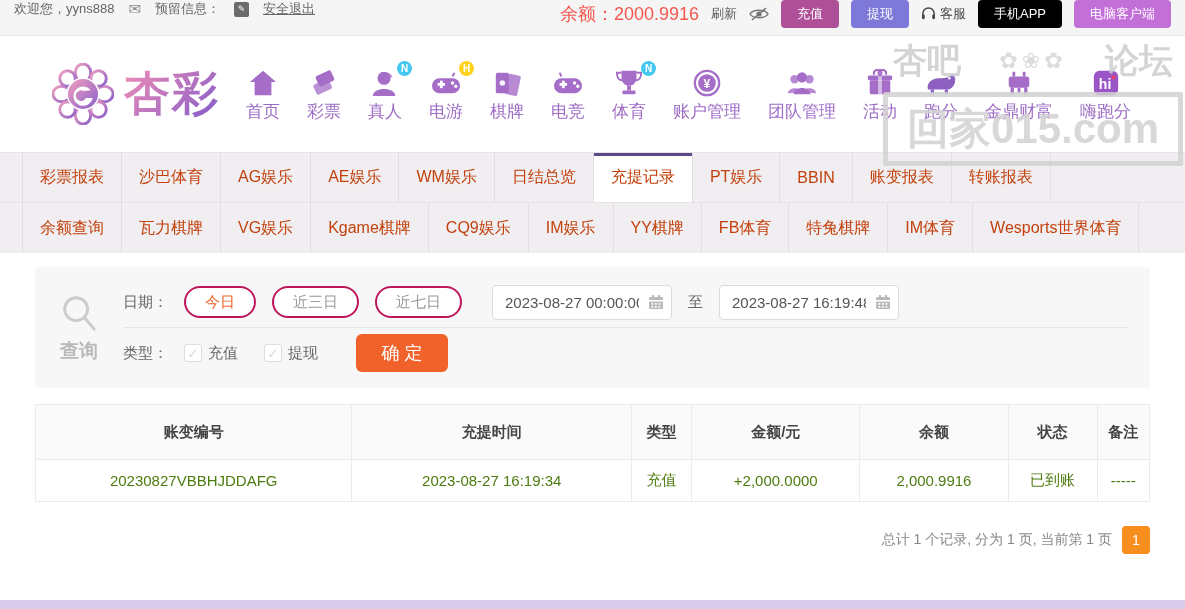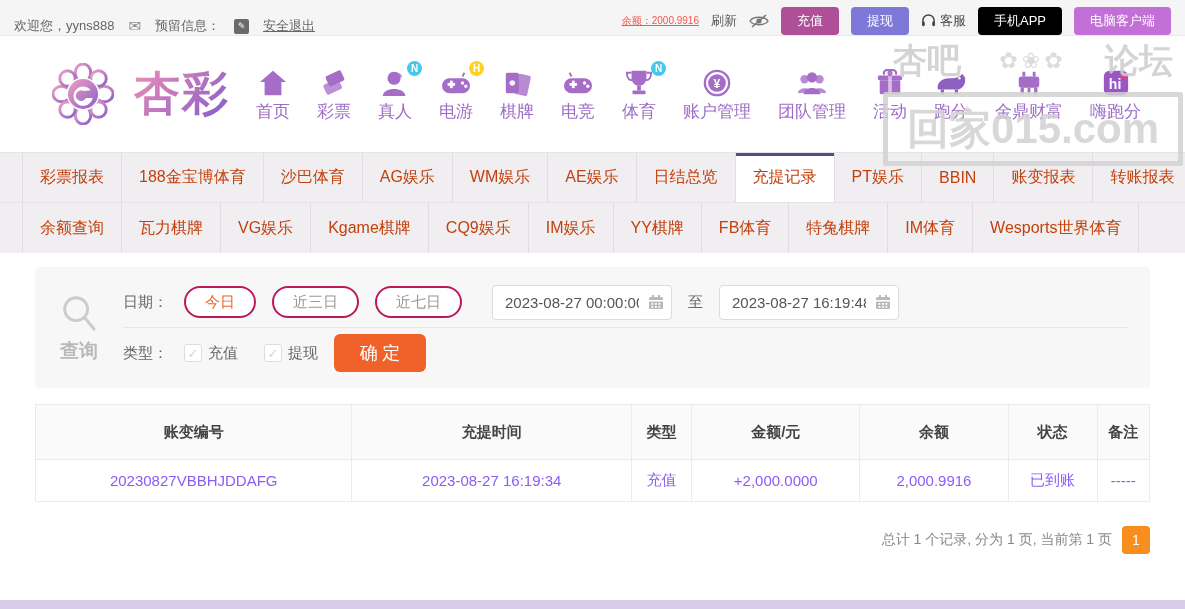--- a/index.html
+++ b/index.html
@@ -4,49 +4,49 @@
 <style>
   * { box-sizing: border-box; margin: 0; padding: 0; }
   html,body { width:1185px; height:609px; overflow:hidden; }
   body {
     font-family: "Liberation Sans", "DejaVu Sans", sans-serif;
     background:#fff; position:relative; color:#666;
   }
   
   .topbar {
     height:36px; background:#f5f5f5; border-bottom:1px solid #e9e9e9;
-    display:flex; align-items:flex-end; padding:0 14px; font-size:13px; color:#666;
+    display:flex; align-items:flex-start; padding:0 14px; font-size:13px; color:#666;
   }
   .topbar-left { display:flex; align-items:center; gap:14px; }
   .mail-icon::before { content:"\2709"; font-size:15px; color:#888; }
   .edit-icon {
     width:15px; height:15px; background:#6b6b6b; border-radius:2px;
     display:inline-flex; align-items:center; justify-content:center;
   }
   .edit-icon::before { content:"\270E"; color:#fff; font-size:9px; }
   .logout-link { color:#666; text-decoration:underline; cursor:pointer; }
   .topbar-right { margin-left:auto; display:flex; align-items:center; gap:12px; }
-  .balance { color:#f4574d; font-size:10px;text-decoration:underline; }
+  .balance { color:#f4574d; font-size:18px; }
   .refresh { color:#555; cursor:pointer; }
   .eyeslash svg { display:block; }
   .pill-btn {
     border:none; color:#fff; font-size:13px; padding:5px 16px;
     border-radius:4px; cursor:pointer; font-family:inherit;
   }
   .btn-deposit  { background:#ae4f97; }
   .btn-withdraw { background:#7e79d8; }
   .btn-mobile   { background:#000000; }
   .btn-pc       { background:#c36fd8; }
   .service { display:flex; align-items:center; gap:4px; color:#444; cursor:pointer; }
   
   .header {
     height:116px; background:#fff; display:flex; align-items:center;
     padding:0 30px 0 52px; position:relative;
   }
-  .logo { display:flex; align-items:center; gap:20px; cursor:pointer; }
+  .logo { display:flex; align-items:center; gap:10px; cursor:pointer; }
   .brand-text {
     font-size:46px; font-weight:bold; letter-spacing:2px;
     background:linear-gradient(135deg,#e98ab8 10%,#8a5fc8 90%);
     -webkit-background-clip:text; background-clip:text; color:transparent;
   }
   .nav { display:flex; align-items:flex-end; gap:27px; margin-left:26px; }
   .nav-item {
     display:flex; flex-direction:column; align-items:center; gap:3px;
     color:#9d6cc5; font-size:17px; cursor:pointer; position:relative; white-space:nowrap;
   }
@@ -104,30 +104,30 @@
   }
   .cal-icon { position:absolute; right:8px; top:9px; }
   .dotted-sep { border-top:1px dotted #ddd8d8; }
   .checkbox {
     width:18px; height:18px; border:1px solid #ddd; border-radius:3px; background:#fff;
     display:inline-flex; align-items:center; justify-content:center; cursor:pointer;
   }
   .checkbox::after { content:"\2713"; color:#d5d5d5; font-size:13px; }
   .check-item { display:flex; align-items:center; gap:6px; font-size:15px; color:#666; }
   .confirm-btn {
-    width:92px; height:38px; background:#f0622a; color:#fff;
-    border:none; border-radius:6px; font-size:18px; cursor:pointer; font-family:Liberation Serif, serif;
+    margin-left:22px; width:92px; height:38px; background:#f0622a; color:#fff;
+    border:none; border-radius:6px; font-size:18px; cursor:pointer; font-family:Liberation Sans, sans-serif;
   }
   
   table.records { width:100%; border-collapse:collapse; font-size:15px; margin-top:2px; }
   .records th {
     background:#fafafa; border:1px solid #ebebeb; height:55px;
     color:#444; font-weight:bold; text-align:center;
   }
-  .records td { border:1px solid #ebebeb; height:42px; text-align:center; color:#8b5cf6; }
+  .records td { border:1px solid #ebebeb; height:42px; text-align:center; color:#4d7c0f; }
   .cell-amount { color:#e23b3b; }
   .cell-status { color:#3cb549; }
   
   .pagination {
     display:flex; justify-content:flex-end; align-items:center; gap:10px;
     margin-top:24px; color:#888; font-size:14px;
   }
   .page-btn {
     width:28px; height:28px; background:#f78e1e; color:#fff; border:none;
     border-radius:4px; font-size:14px; cursor:pointer; font-family:inherit;
@@ -353,25 +353,24 @@
       <span class="wm-swirl">✿❀✿</span>
       <span>论坛</span>
     </div>
     <div class="wm-box">回家015.com</div>
   </div>
 </div>
 
 <div class="tabs">
   <div class="tab-row first">
     <div class="tab">彩票报表</div>
-    <div class="tab">188金宝博体育</div>
     <div class="tab">沙巴体育</div>
     <div class="tab">AG娱乐</div>
+    <div class="tab">AE娱乐</div>
     <div class="tab">WM娱乐</div>
-    <div class="tab">AE娱乐</div>
     <div class="tab">日结总览</div>
     <div class="tab active">充提记录</div>
     <div class="tab">PT娱乐</div>
     <div class="tab">BBIN</div>
     <div class="tab">账变报表</div>
     <div class="tab">转账报表</div>
 
   </div>
   <div class="tab-row">
     <div class="tab">余额查询</div>

